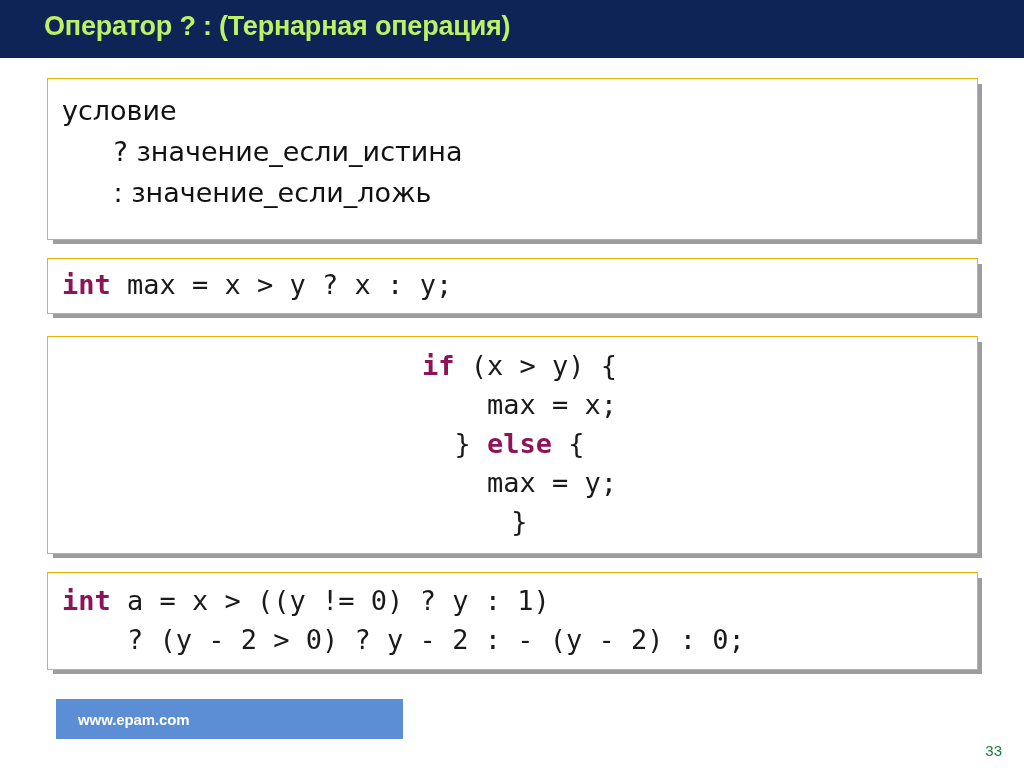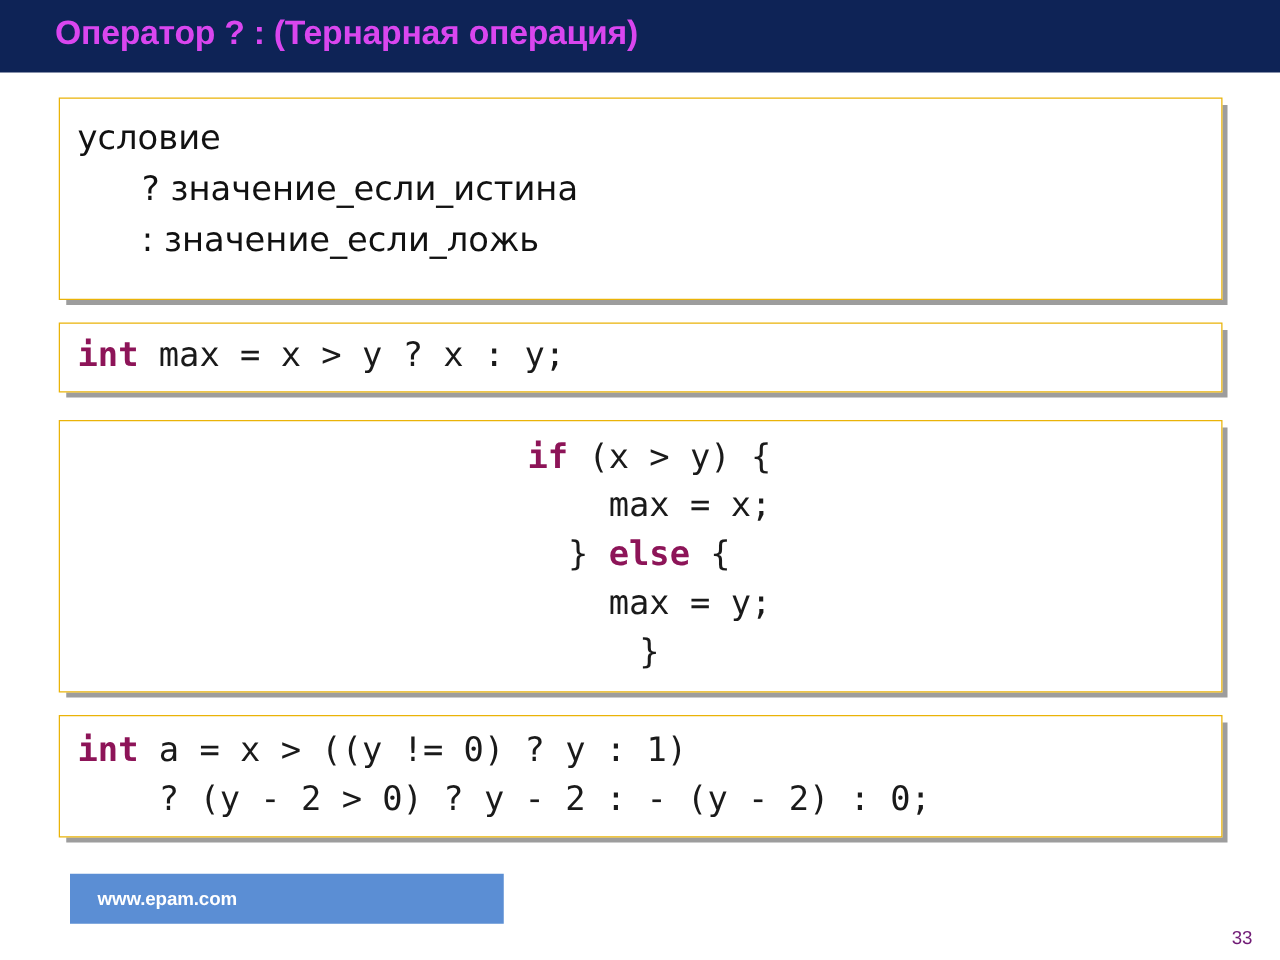--- a/index.html
+++ b/index.html
@@ -23,21 +23,21 @@
     width: 1024px;
     height: 58px;
     background: #0e2356;
   }
   .slide-title {
     position: absolute;
     left: 44px;
     top: 11px;
     font-size: 27px;
     font-weight: bold;
-    color: #d946ef;
+    color: #bef264;
     letter-spacing: -0.2px;
     white-space: nowrap;
   }
 
   
   .box {
     position: absolute;
     left: 47px;
     width: 931px;
     background: #ffffff;
@@ -119,21 +119,21 @@
     font-size: 15px;
     font-weight: bold;
     color: #ffffff;
     letter-spacing: -0.1px;
   }
   .page-number {
     position: absolute;
     right: 22px;
     top: 742px;
     font-size: 15px;
-    color: #701a75;
+    color: #15803d;
   }
 </style>
 </head>
 <body>
 
 <div class="slide-header">
   <div class="slide-title">Оператор ? : (Тернарная операция)</div>
 </div>
 
 <div class="box" id="box1">

